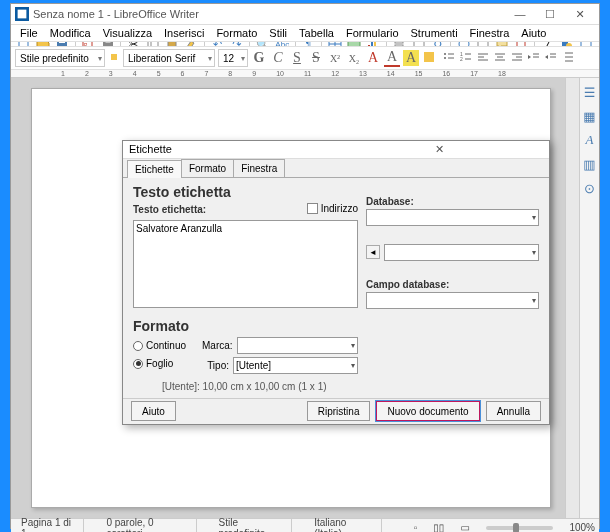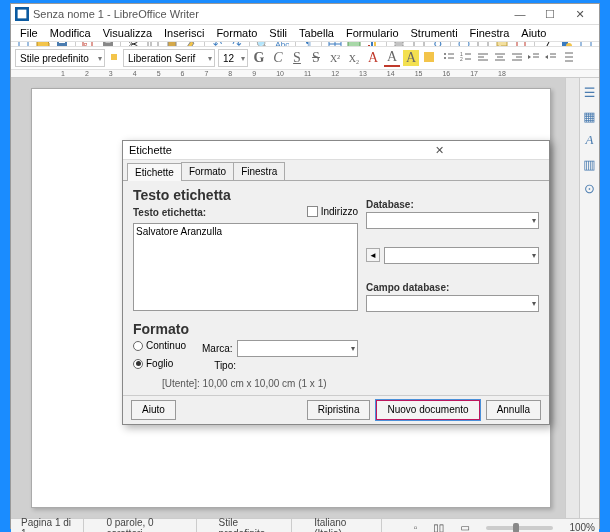--- a/index.html
+++ b/index.html
@@ -389,20 +389,23 @@
               <span>Foglio</span>
             </div>
         </div>
         <div class="format-right">
           <div class="marca-row">
             <label>Marca:</label>
             <div class="dropdown"></div>
           </div>
           <div class="marca-row">
             <label>Tipo:</label>
+            <div class="dropdown">
+                <span>[Utente]</span>
+              </div>
           </div>
         </div>
       </div>
       <div class="dim-text">[Utente]: 10,00 cm x 10,00 cm (1 x 1)</div>
     </div>
     <div class="dlg-right">
       <div style="height:12px"></div>
       <span class="field-label">Database:</span>
       <div class="dropdown"></div>
       <div style="height:18px"></div>

